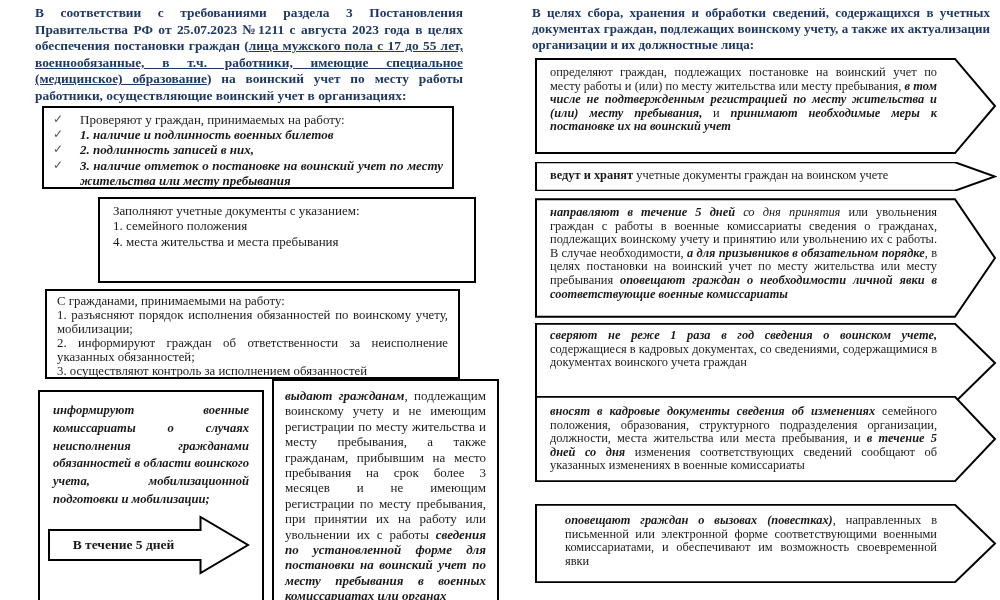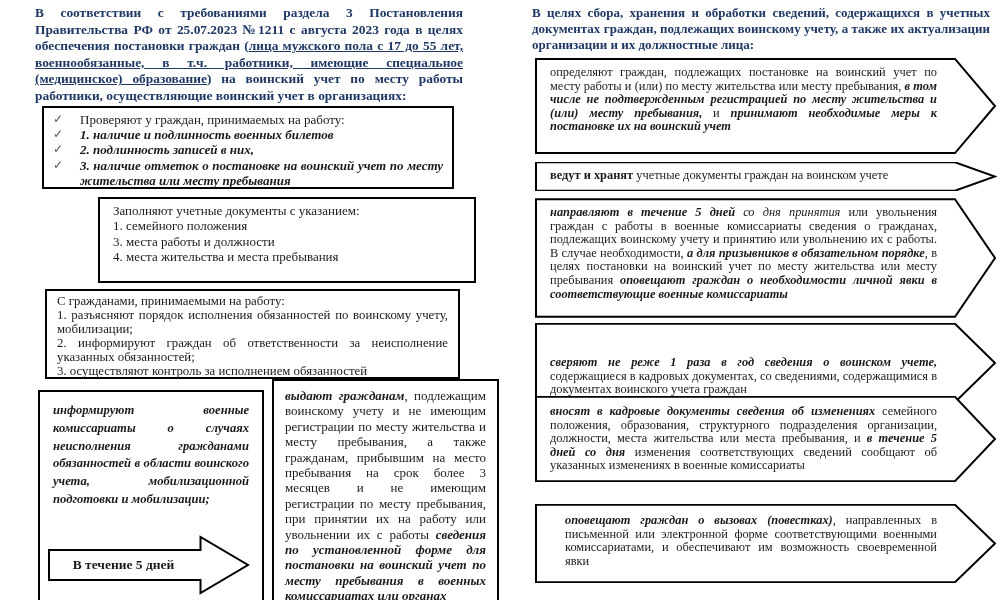--- a/index.html
+++ b/index.html
@@ -31,39 +31,39 @@
   .check-mark{color:var(--check);flex:0 0 14px;font-size:12px;}
   .check-text{flex:1;text-align:justify;text-align-last:left;}
   .box2{left:98px;top:197px;width:378px;height:86px;padding:4px 13px;font-size:13px;line-height:15.4px;}
   .box3{left:45px;top:289px;width:415px;height:90px;padding:3px 10px;font-size:12.8px;line-height:14.1px;}
   .box3 .just{text-align:justify;text-align-last:left;}
   .box4{left:38px;top:390px;width:226px;height:216px;padding:10px 13px;font-size:12.6px;line-height:17.8px;}
   .box4 .rich{text-align:justify;text-align-last:left;}
   .box5{left:272px;top:379px;width:227px;height:227px;padding:7px 11px;font-size:13px;line-height:15.4px;}
   .box5 .rich{text-align:justify;text-align-last:left;}
   
-  .duration-arrow{position:absolute;left:8px;top:142px;width:202px;height:62px;}
+  .duration-arrow{position:absolute;left:8px;top:122px;width:202px;height:62px;}
   .duration-arrow svg{position:absolute;inset:0;width:100%;height:100%;}
   .duration-arrow .label{
     position:absolute;left:0;top:16px;width:151px;height:30px;line-height:30px;
     text-align:center;font-weight:bold;font-style:normal;font-size:13.5px;
   }
   
   .arrow-box{position:absolute;left:535px;width:462px;}
   .arrow-box svg{position:absolute;inset:0;width:100%;height:100%;}
   .arrow-text{
     position:relative;padding:8px 60px 6px 15px;text-align:justify;text-align-last:left;
     font-size:12.4px;line-height:13.6px;
   }
   .a1{top:58px;height:96px;}
   .a2{top:162px;height:29px;}
   .a2 .arrow-text{padding-top:5px;line-height:17px;}
   .a3{top:198px;height:120px;}
   .a4{top:323px;height:80px;}
-  .a4 .arrow-text{padding-top:33px;}
+  .a4 .arrow-text{padding-top:6px;}
   .a5{top:396px;height:86px;}
   .a5 .arrow-text{padding-top:9px;}
   .a6{top:504px;height:79px;}
   .a6 .arrow-text{padding-top:10px;padding-left:30px;}
   .intro-left{left:35px;top:5px;width:428px;}
   .intro-right{left:532px;top:5px;width:458px;font-size:13px;line-height:16px;}
 </style>
 </head>
 <body>
 
@@ -84,21 +84,20 @@
   </div>
   <div class="check-item">
     <span class="check-mark">✓</span>
     <span class="check-text bi">3. наличие отметок о постановке на воинский учет по месту жительства или месту пребывания</span>
   </div>
 </div>
 
 <div class="box box2">
   <div>Заполняют учетные документы с указанием:</div>
   <div class="bi">1. семейного положения</div>
-  <div class="bi">3. места работы и должности</div>
   <div class="bi">4. места жительства и места пребывания</div>
 </div>
 
 <div class="box box3">
   <div>С гражданами, принимаемыми на работу:</div>
   <div class="bi just">1. разъясняют порядок исполнения обязанностей по воинскому учету, мобилизации;</div>
   <div class="bi just">2. информируют граждан об ответственности за неисполнение указанных обязанностей;</div>
   <div class="bi just">3. осуществляют контроль за исполнением обязанностей</div>
 </div>
 

